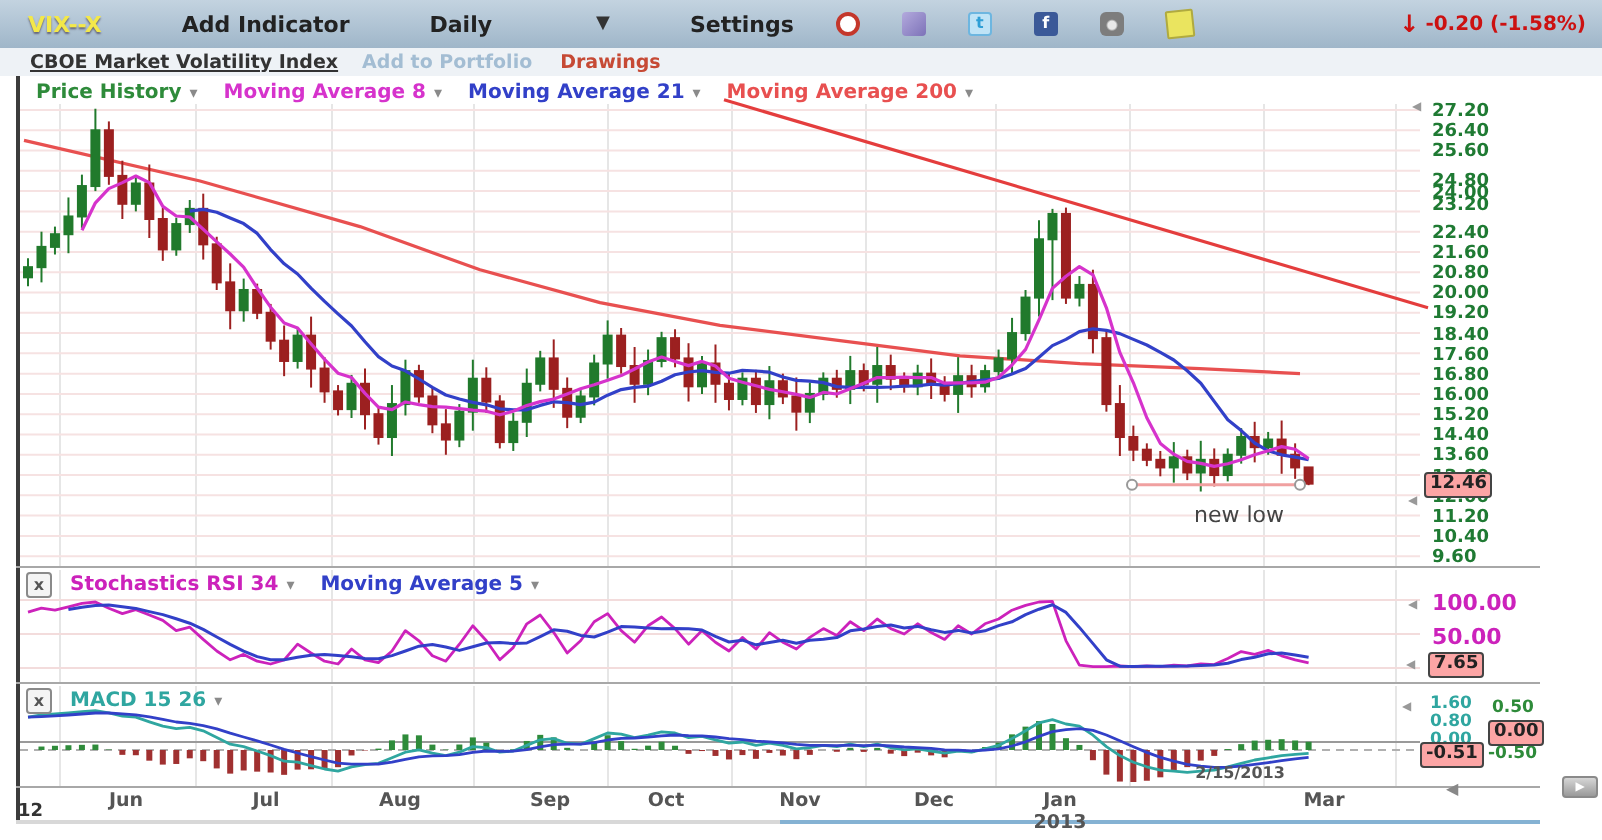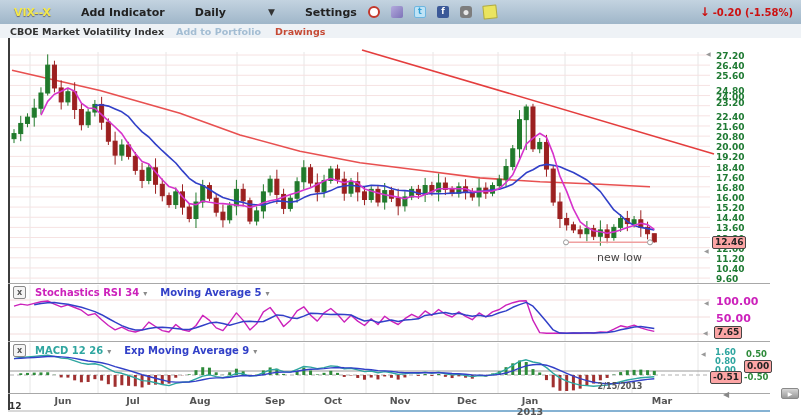--- a/index.html
+++ b/index.html
@@ -1,39 +1,39 @@
 <!DOCTYPE html>
 <html><head>
 <meta charset="utf-8">
 <style>
   html,body{margin:0;padding:0;background:#fff;}
   #app{position:relative;width:801px;height:420px;overflow:hidden;background:#fff;
        font-family:"DejaVu Sans",sans-serif;}
   
   #toolbar{position:absolute;left:0;top:0;width:801px;height:24px;
      background:linear-gradient(#c3d3e0,#9fb6c9);border-bottom:1px solid #8198ab;
-     display:flex;align-items:center;font-size:11px;color:#222;font-weight:bold;}
+     display:flex;align-items:center;font-size:11px;color:#222;font-weight:bold;gap:10px;}
   .tb-sym{color:#f3e84a;margin-left:14px;text-shadow:0 1px 1px #667;}
   .tb-item{margin-left:30px;cursor:default;}
   .tb-caret{margin-left:42px;font-size:9px;color:#333;}
   .tb-ico{display:inline-block;width:12px;height:12px;margin-left:11px;border-radius:2px;
       font-size:8px;line-height:12px;text-align:center;color:#fff;font-weight:bold;}
   .ico-clock{border-radius:50%;background:#fff;border:2px solid #c4372b;width:8px;height:8px;
       color:#c4372b;font-size:6px;line-height:8px;}
   .ico-cube{background:linear-gradient(135deg,#b3aadd,#7d72b8);}
   .ico-twitter{background:#bfe3f6;border:1px solid #6db6e0;color:#2f9fd6;width:10px;height:10px;line-height:10px;}
   .ico-facebook{background:#3b5998;}
   .ico-camera{background:radial-gradient(circle at 50% 55%, #e8e8e8 0 2px, #7d7d7d 3px);border-radius:3px;}
   .ico-note{background:#eae45f;border:1px solid #b0aa3f;transform:rotate(-6deg);border-radius:1px;}
   #tb-change{margin-left:auto;margin-right:8px;color:#cc1111;font-size:10px;display:flex;align-items:center;}
   #tb-change .dn{font-size:12px;margin-right:3px;font-weight:bold;}
   
   #subheader{position:absolute;left:0;top:24px;width:801px;height:14px;background:#eef2f6;
      border-bottom:1px solid #cdd5dc;display:flex;align-items:center;font-size:9.5px;}
-  #sh-title{margin-left:10px;font-weight:bold;color:#333;}
+  #sh-title{margin-left:15px;font-weight:bold;color:#333;text-decoration:underline;}
   #sh-port{margin-left:12px;color:#a3bdd3;font-weight:bold;}
   #sh-draw{margin-left:14px;color:#c64a35;font-weight:bold;}
   
   #chart-root{position:absolute;left:0;top:38px;width:801px;height:374px;background:#fff;}
   .psvg{position:absolute;left:0;}
   #leftedge{position:absolute;left:8px;top:0;width:2px;height:372px;background:#3c3c3c;}
   .sep{position:absolute;left:8px;width:762px;height:1px;background:#a8a8a8;}
   .legend{position:absolute;display:flex;align-items:center;font-size:10px;font-weight:bold;z-index:6;}
   .leg{margin-right:13px;white-space:nowrap;cursor:pointer;}
   .caret{font-size:8px;margin-left:4px;color:#8a8a8a;}
@@ -449,31 +449,36 @@
         <rect x="639.32" y="28.591689420667098" width="3" height="5.408310579332901" fill="#2e8b3a"></rect>
         <rect x="646.0600000000001" y="29.242016382880312" width="3" height="4.757983617119687" fill="#2e8b3a"></rect>
         <rect x="652.8000000000001" y="29.883051795673822" width="3" height="4.116948204326176" fill="#2e8b3a"></rect>
         <path d="M14.0 17.6L20.7 16.5L27.5 15.9L34.2 15.4L41.0 14.8L47.7 14.3L54.4 15.4L61.2 17.1L67.9 17.6L74.7 19.9L81.4 22.1L88.1 23.3L94.9 22.7L101.6 24.4L108.4 27.8L115.1 31.1L121.8 32.3L128.6 34.5L135.3 36.8L142.1 39.6L148.8 40.1L155.5 41.8L162.3 43.5L169.0 44.6L175.8 42.4L182.5 41.3L189.2 40.7L196.0 37.9L202.7 35.1L209.5 33.9L216.2 35.6L222.9 36.8L229.7 35.1L236.4 32.3L243.2 32.8L249.9 35.1L256.6 34.5L263.4 31.7L270.1 28.9L276.9 28.3L283.6 30.6L290.3 31.1L297.1 28.3L303.8 25.5L310.6 26.1L317.3 27.8L324.0 26.6L330.8 24.9L337.5 25.5L344.3 27.8L351.0 27.2L357.7 28.9L364.5 30.6L371.2 30.0L378.0 31.7L384.7 30.6L391.4 31.7L398.2 33.4L404.9 32.8L411.7 31.7L418.4 32.3L425.1 31.1L431.9 32.3L438.6 31.1L445.4 32.8L452.1 33.9L458.8 33.4L465.6 34.5L472.3 35.6L479.1 34.5L485.8 35.1L492.5 33.4L499.3 31.7L506.0 28.3L512.8 24.4L519.5 20.4L526.2 18.8L533.0 21.0L539.7 22.1L546.5 26.6L553.2 32.3L559.9 36.8L566.7 40.1L573.4 42.4L580.2 44.1L586.9 44.6L593.6 45.2L600.4 44.6L607.1 44.1L613.9 42.4L620.6 40.7L627.3 39.0L634.1 37.9L640.8 36.8L647.6 36.2L654.3 35.7" fill="none" stroke="#2fa6a0" stroke-width="1.4" stroke-linejoin="round"></path>
         <path d="M14.0 17.6L20.7 17.3L27.5 16.9L34.2 16.5L41.0 16.0L47.7 15.5L54.4 15.5L61.2 15.9L67.9 16.4L74.7 17.4L81.4 18.7L88.1 20.0L94.9 20.7L101.6 21.8L108.4 23.4L115.1 25.6L121.8 27.5L128.6 29.4L135.3 31.5L142.1 33.7L148.8 35.5L155.5 37.3L162.3 39.0L169.0 40.6L175.8 41.1L182.5 41.1L189.2 41.0L196.0 40.1L202.7 38.7L209.5 37.4L216.2 36.9L222.9 36.8L229.7 36.3L236.4 35.2L243.2 34.5L249.9 34.7L256.6 34.6L263.4 33.8L270.1 32.4L276.9 31.3L283.6 31.1L290.3 31.1L297.1 30.3L303.8 29.0L310.6 28.2L317.3 28.0L324.0 27.6L330.8 26.9L337.5 26.5L344.3 26.8L351.0 26.9L357.7 27.5L364.5 28.3L371.2 28.8L378.0 29.6L384.7 29.9L391.4 30.4L398.2 31.2L404.9 31.7L411.7 31.7L418.4 31.8L425.1 31.6L431.9 31.8L438.6 31.6L445.4 32.0L452.1 32.5L458.8 32.8L465.6 33.2L472.3 33.9L479.1 34.1L485.8 34.4L492.5 34.1L499.3 33.4L506.0 32.0L512.8 29.9L519.5 27.2L526.2 24.8L533.0 23.8L539.7 23.3L546.5 24.2L553.2 26.5L559.9 29.4L566.7 32.4L573.4 35.2L580.2 37.7L586.9 39.6L593.6 41.2L600.4 42.1L607.1 42.7L613.9 42.6L620.6 42.1L627.3 41.2L634.1 40.3L640.8 39.3L647.6 38.4L654.3 37.7" fill="none" stroke="#3240c8" stroke-width="1.4" stroke-linejoin="round"></path>
       </svg>
     <div class="sep" style="top:245px"></div>
     <div class="sep" style="top:303px"></div>
     <div class="sep" style="top:355px"></div>
 
+    <div class="legend" style="left:18px;top:3px">
+      <span class="leg" style="color:#2e8b3a"><span>Price History</span><span class="caret">▾</span></span>
+      <span class="leg" style="color:#d633cc"><span>Moving Average 8</span><span class="caret">▾</span></span>
+      <span class="leg" style="color:#3240c8"><span>Moving Average 21</span><span class="caret">▾</span></span>
+      <span class="leg" style="color:#e85050"><span>Moving Average 200</span><span class="caret">▾</span></span>
+    </div>
 
     <div class="legend" style="left:13px;top:248px">
       <span class="xbox">x</span>
       <span class="leg" style="color:#cc22bb"><span>Stochastics RSI 34</span><span class="caret">▾</span></span>
       <span class="leg" style="color:#3240c8"><span>Moving Average 5</span><span class="caret">▾</span></span>
     </div>
 
     <div class="legend" style="left:13px;top:306px">
       <span class="xbox">x</span>
-      <span class="leg" style="color:#2fa6a0"><span>MACD 12 26</span><span class="caret">▾</span></span>
-      <span class="leg" style="color:#3240c8"><span>Exp Moving Average 9</span><span class="caret">▾</span></span>
+      <span class="leg" style="color:#2fa6a0"><span>MACD 15 26</span><span class="caret">▾</span></span>
     </div>
 
     <div id="annot" style="left:597px;top:213px">new low</div>
 
     <div class="lbl axm" style="left:716px;top:257px">100.00</div>
     <div class="lbl axm" style="left:716px;top:274px">50.00</div>
 
     <div class="lbl axt" style="left:715px;top:309px">1.60</div>
     <div class="lbl axt" style="left:715px;top:318px">0.80</div>
     <div class="lbl axt" style="left:715px;top:327px">0.00</div>

